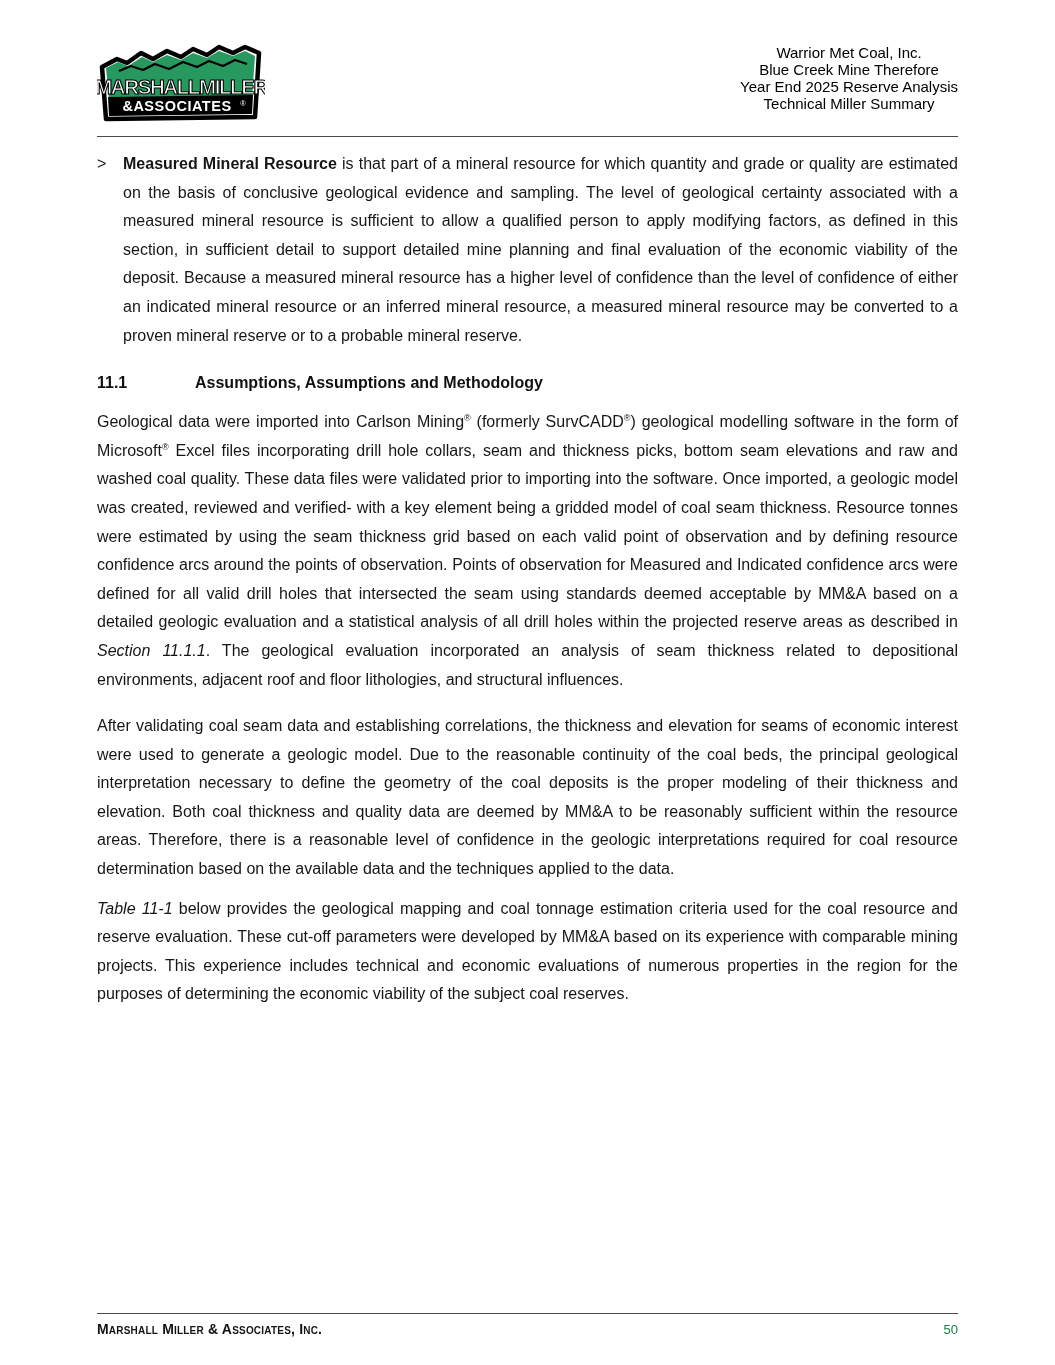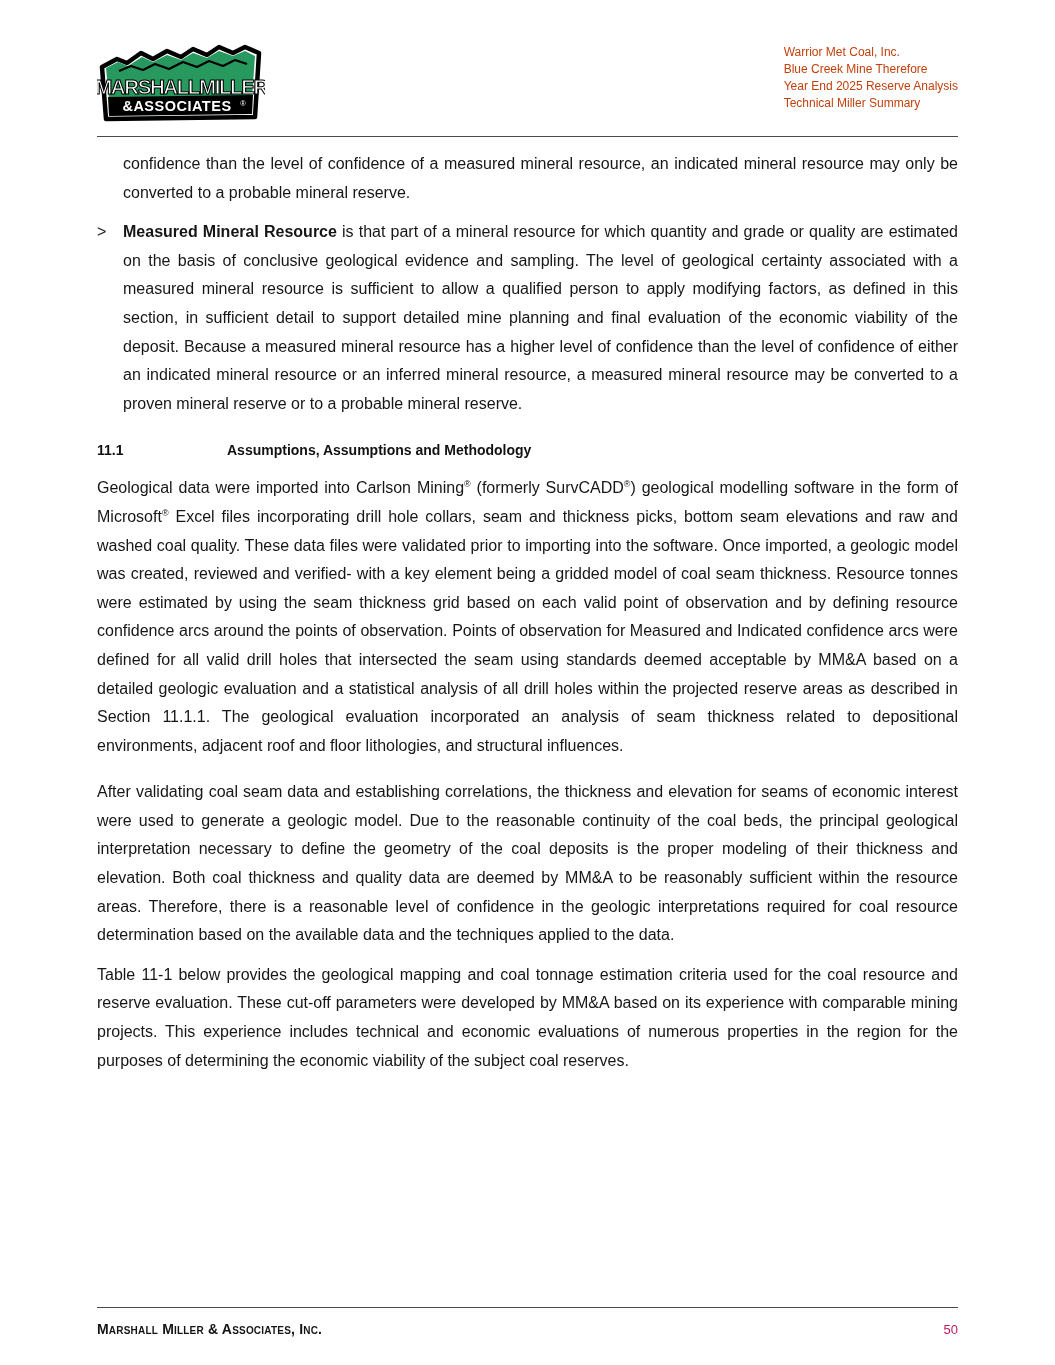--- a/index.html
+++ b/index.html
@@ -18,24 +18,24 @@
     position: absolute;
     top: 40px;
     left: 97px;
     right: 97px;
     display: flex;
     justify-content: space-between;
     align-items: flex-start;
   }
   .logo-svg { display: block; }
   .header-right {
-    text-align: left;
-    font-size: 12px;
+    text-align: center;
+    font-size: 15px;
     line-height: 17px;
-    color: #c2410c;
+    color: #000000;
     padding-top: 4px;
   }
   .header-rule {
     position: absolute;
     top: 136px;
     left: 97px;
     right: 97px;
     border-top: 1.6px solid #4a4a4a;
   }
   .content {
@@ -51,58 +51,57 @@
     margin-bottom: 11px;
   }
   .indented { margin-left: 26px; }
   .bullet-para { position: relative; margin-left: 26px; }
   .bullet-marker {
     position: absolute;
     left: -26px;
     top: 0;
   }
   .bold { font-weight: bold; }
-  .ital { }
+  .ital { font-style: italic; }
   sup.reg {
     font-size: 9px;
     vertical-align: super;
     line-height: 0;
   }
   .section-heading {
     display: flex;
     align-items: baseline;
-    font-size: 14px;
+    font-size: 16px;
     font-weight: bold;
     margin-top: 24px;
     margin-bottom: 16px;
     color: #111;
-    gap: 32px;
   }
   .section-number { width: 98px; flex: none; }
   .footer {
     position: absolute;
     left: 97px;
     right: 97px;
     bottom: 28px;
     border-top: 1.6px solid #4a4a4a;
-    padding-top: 13px;
+    padding-top: 7px;
     display: flex;
     justify-content: space-between;
     align-items: baseline;
   }
   .footer-company {
     font-variant: small-caps;
     font-weight: bold;
     font-size: 14px;
     letter-spacing: 0.2px;
     color: #141414;
   }
   .footer-page {
     font-size: 13px;
-    color: #be185d;
+    color: #15803d;
   }
 </style>
 </head>
 <body>
 
 <div class="page">
 
   <div class="header">
 
     <svg class="logo-svg" width="168" height="82" viewBox="0 0 168 82" aria-hidden="true">
@@ -125,23 +124,20 @@
       <div>Blue Creek Mine Therefore</div>
       <div>Year End 2025 Reserve Analysis</div>
       <div>Technical Miller Summary</div>
     </div>
   </div>
 
   <div class="header-rule"></div>
 
   <div class="content">
 
-    <p class="body indented">
-      <span>confidence than the level of confidence of a measured mineral resource, an indicated mineral resource may only be converted to a probable mineral reserve.</span>
-    </p>
 
     <p class="body bullet-para">
       <span class="bullet-marker">&gt;</span>
       <span class="bold">Measured Mineral Resource</span><span> is that part of a mineral resource for which quantity and grade or quality are estimated on the basis of conclusive geological evidence and sampling.  The level of geological certainty associated with a measured mineral resource is sufficient to allow a qualified person to apply modifying factors, as defined in this section, in sufficient detail to support detailed mine planning and final evaluation of the economic viability of the deposit.  Because a measured mineral resource has a higher level of confidence than the level of confidence of either an indicated mineral resource or an inferred mineral resource, a measured mineral resource may be converted to a proven mineral reserve or to a probable mineral reserve.</span>
     </p>
 
     <div class="section-heading">
       <span class="section-number">11.1</span>
       <span>Assumptions, Assumptions and Methodology</span>
     </div>

